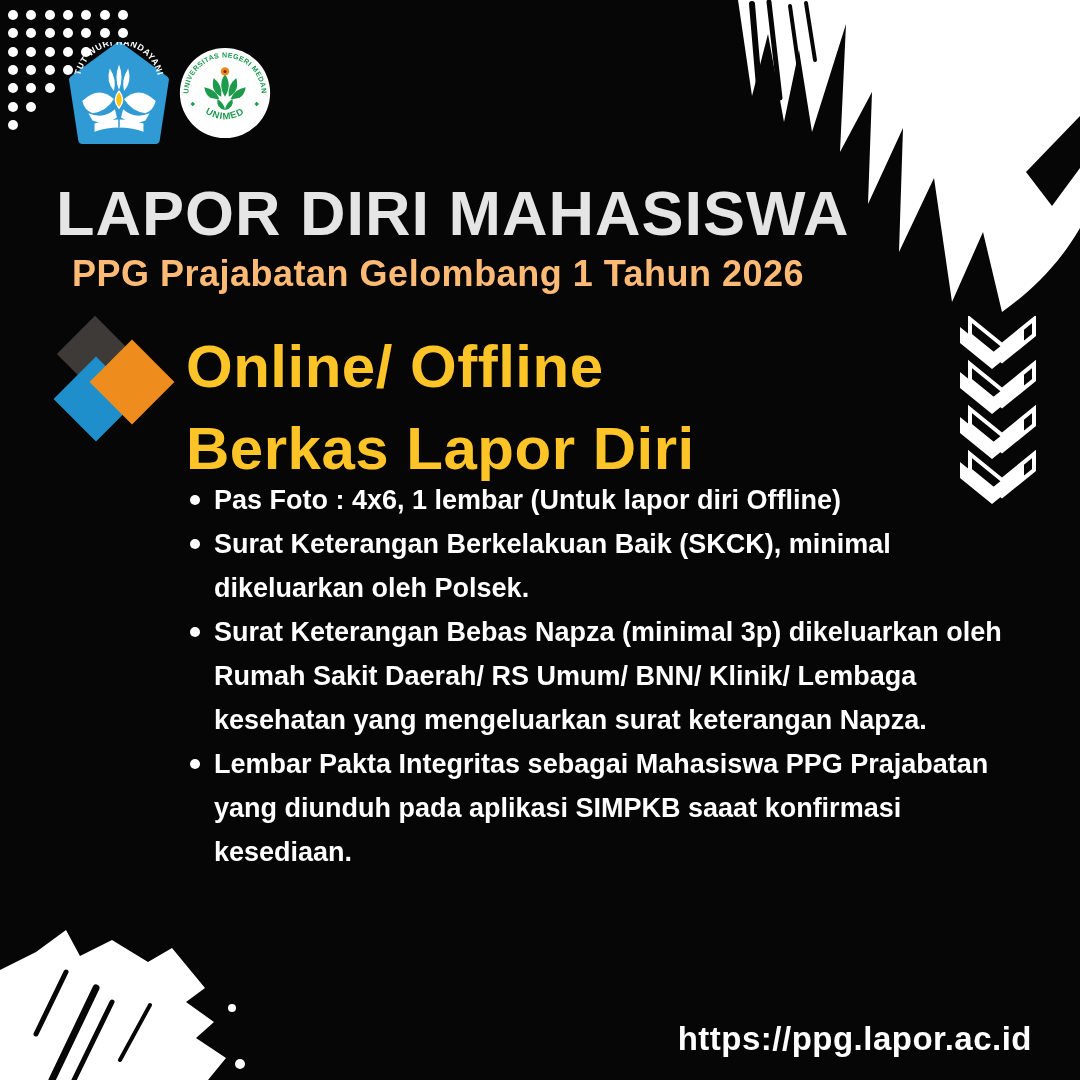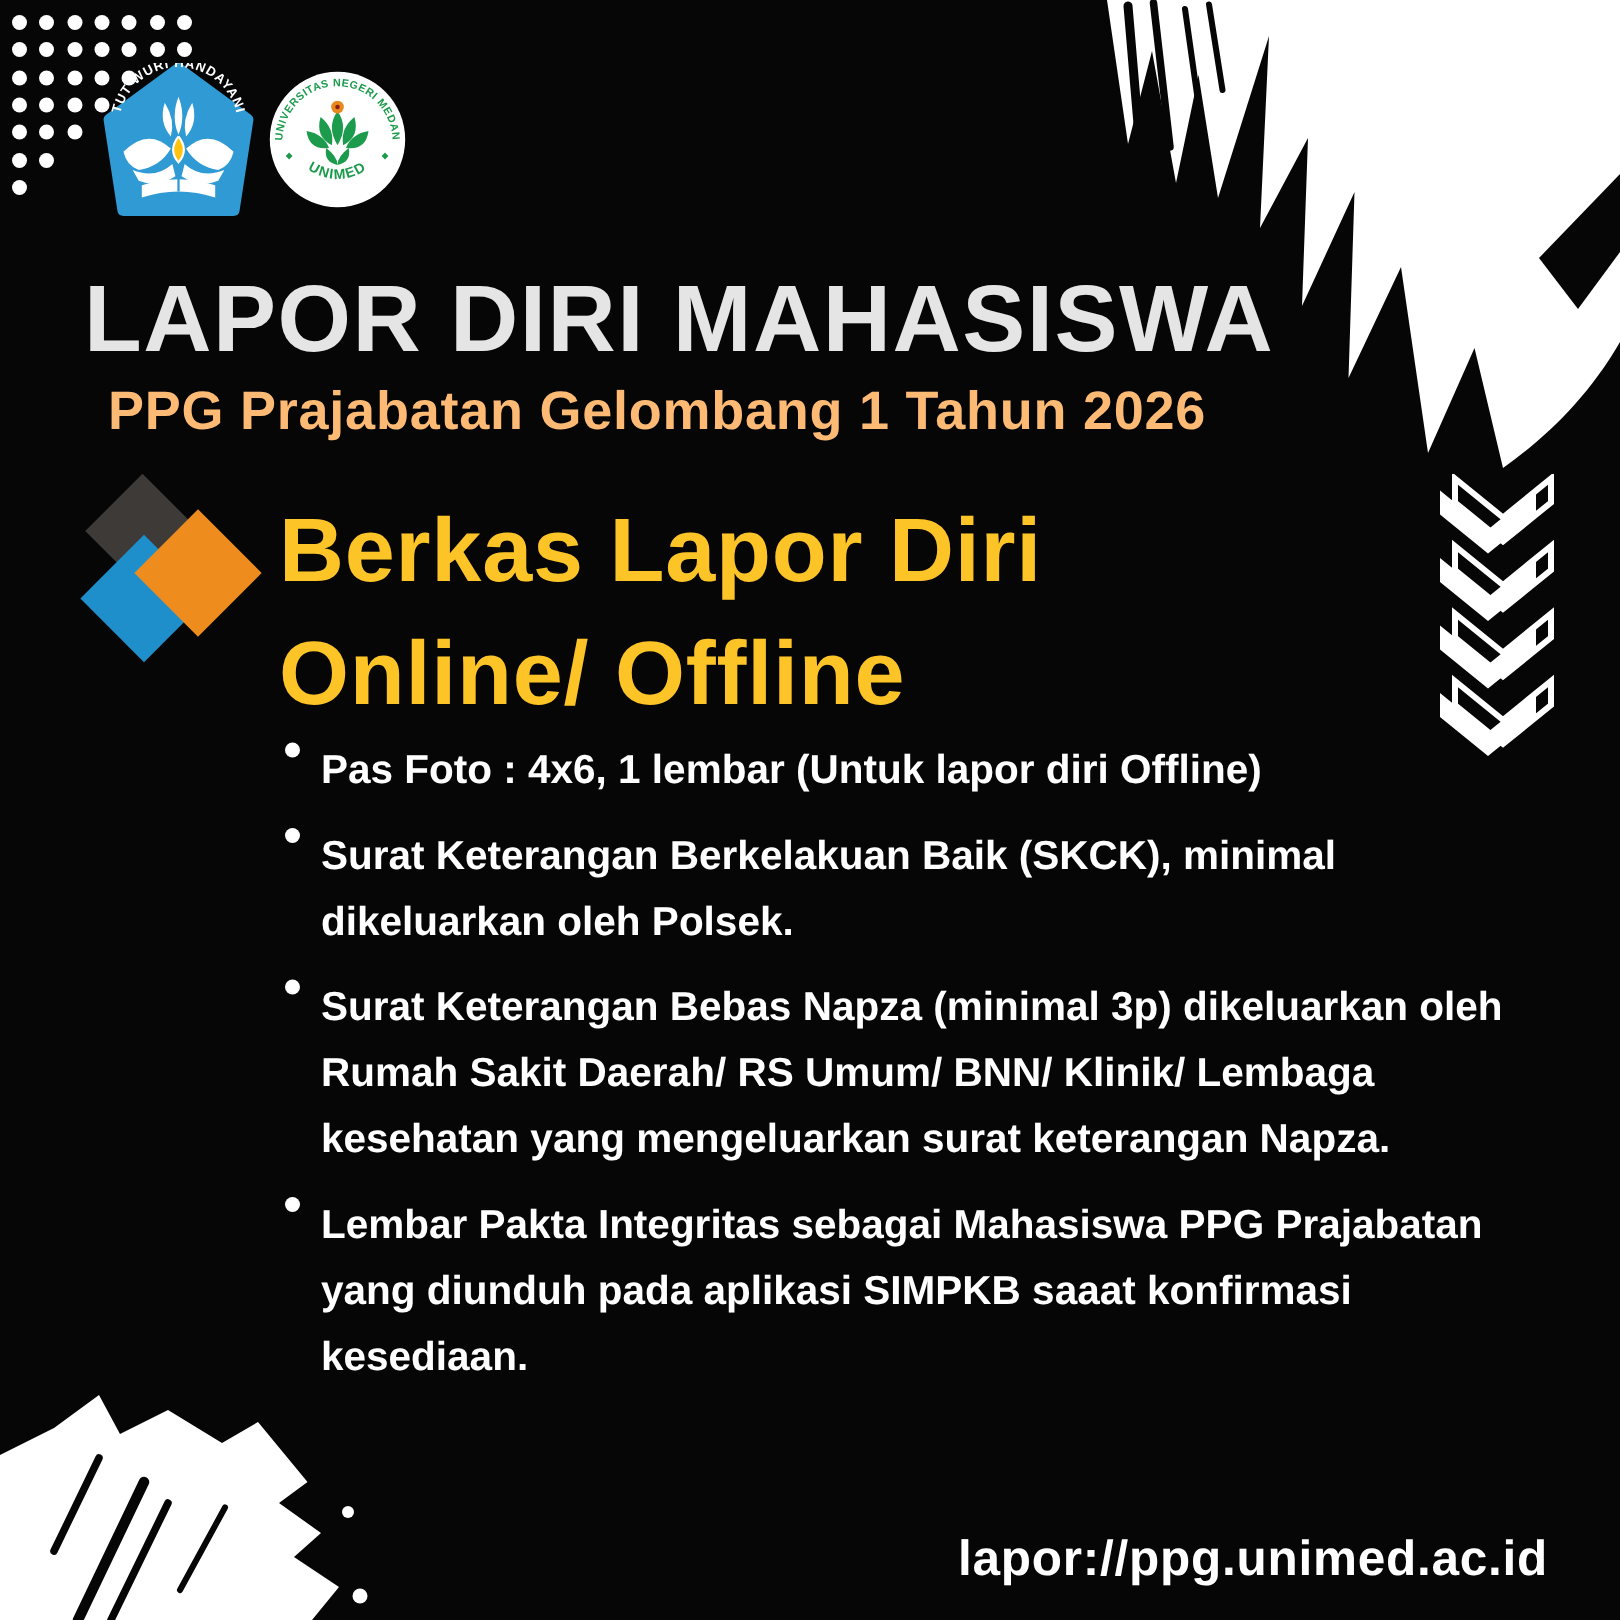--- a/index.html
+++ b/index.html
@@ -40,21 +40,21 @@
   .checklist{
     left:190px;top:478px;width:850px;
     margin:0;padding:0;list-style:none;
     color:#ffffff;font-weight:700;font-size:27px;line-height:44px;
   }
   .checklist li{display:flex;align-items:flex-start;}
   .bullet-dot{
     flex:0 0 auto;width:10px;height:10px;border-radius:50%;
     background:#ffffff;margin:17px 14px 0 0;
   }
-  .li-text{flex:1 1 auto;margin-top:13px;}
+  .li-text{flex:1 1 auto;}
 
   .url{
     right:48px;top:1020px;
     color:#ffffff;font-weight:800;font-size:33px;white-space:nowrap;
     text-decoration:none;letter-spacing:.5px;
   }
 </style>
 </head>
 <body>
 
@@ -181,22 +181,22 @@
   <h1 class="abs title" style="margin:0">LAPOR DIRI MAHASISWA</h1>
   <div class="abs subtitle">PPG Prajabatan Gelombang 1 Tahun 2026</div>
 
   <div class="abs" style="left:0;top:0">
     <div class="diamond d-gray"></div>
     <div class="diamond d-blue"></div>
     <div class="diamond d-orange"></div>
   </div>
 
   <div class="abs heading">
+    <div>Online/ Offline</div>
     <div>Berkas Lapor Diri</div>
-    <div>Online/ Offline</div>
   </div>
 
   <svg class="abs" style="left:958px;top:316px" width="86" height="192" viewBox="0 0 86 192">
     <g>
       <path d="M2,4 L34,30 L66,4 L66,20 L34,46 L2,20 Z" transform="translate(10,-1)" fill="none" stroke="#ffffff" stroke-width="4"></path>
       <path d="M2,4 L34,30 L66,4 L66,20 L34,46 L2,20 Z" transform="translate(0,7)" fill="#ffffff"></path>
     </g>
     <g transform="translate(0,45)">
       <path d="M2,4 L34,30 L66,4 L66,20 L34,46 L2,20 Z" transform="translate(10,-1)" fill="none" stroke="#ffffff" stroke-width="4"></path>
       <path d="M2,4 L34,30 L66,4 L66,20 L34,46 L2,20 Z" transform="translate(0,7)" fill="#ffffff"></path>
@@ -223,15 +223,15 @@
     <li>
       <span class="bullet-dot"></span>
       <span class="li-text">Surat Keterangan Bebas Napza (minimal 3p) dikeluarkan oleh Rumah Sakit Daerah/ RS Umum/ BNN/ Klinik/ Lembaga kesehatan yang mengeluarkan surat keterangan Napza.</span>
     </li>
     <li>
       <span class="bullet-dot"></span>
       <span class="li-text">Lembar Pakta Integritas sebagai Mahasiswa PPG Prajabatan yang diunduh pada aplikasi SIMPKB saaat konfirmasi kesediaan.</span>
     </li>
   </ul>
 
-  <a class="abs url">lapor://ppg.unimed.ac.id</a>
+  <a class="abs url">https://ppg.lapor.ac.id</a>
 
 </div>
 
 </body></html>

